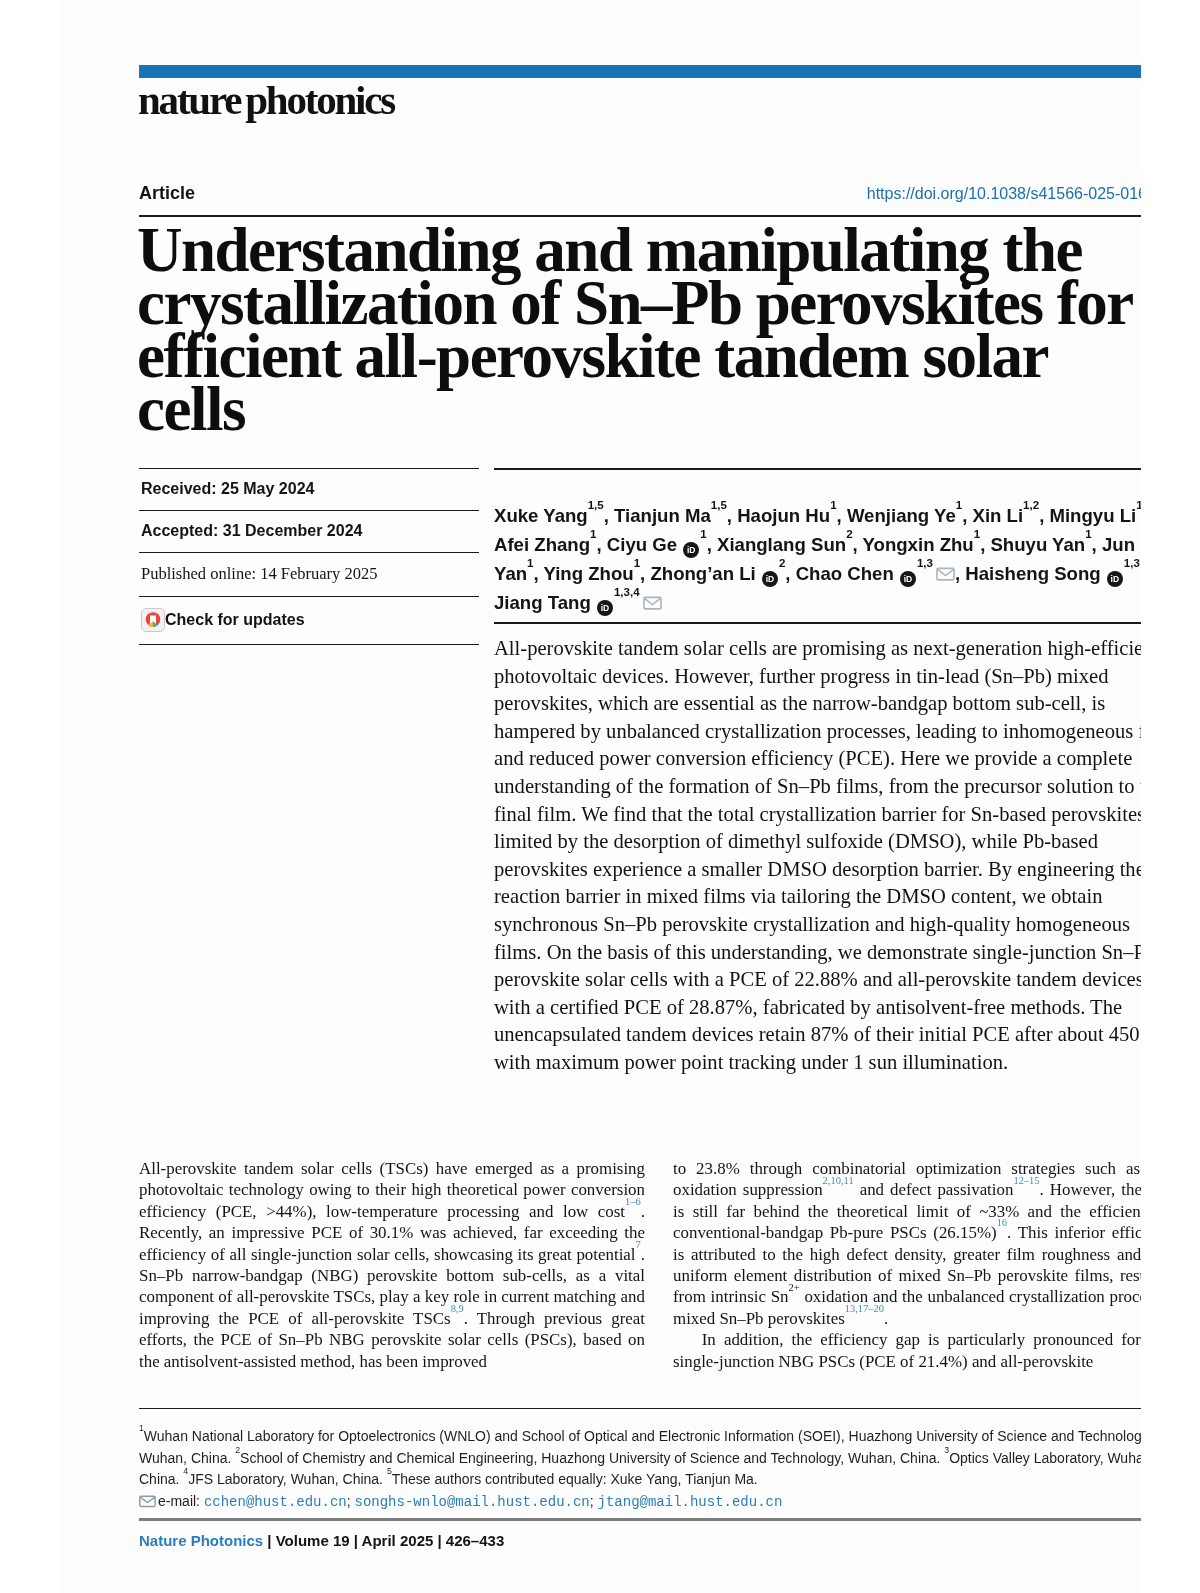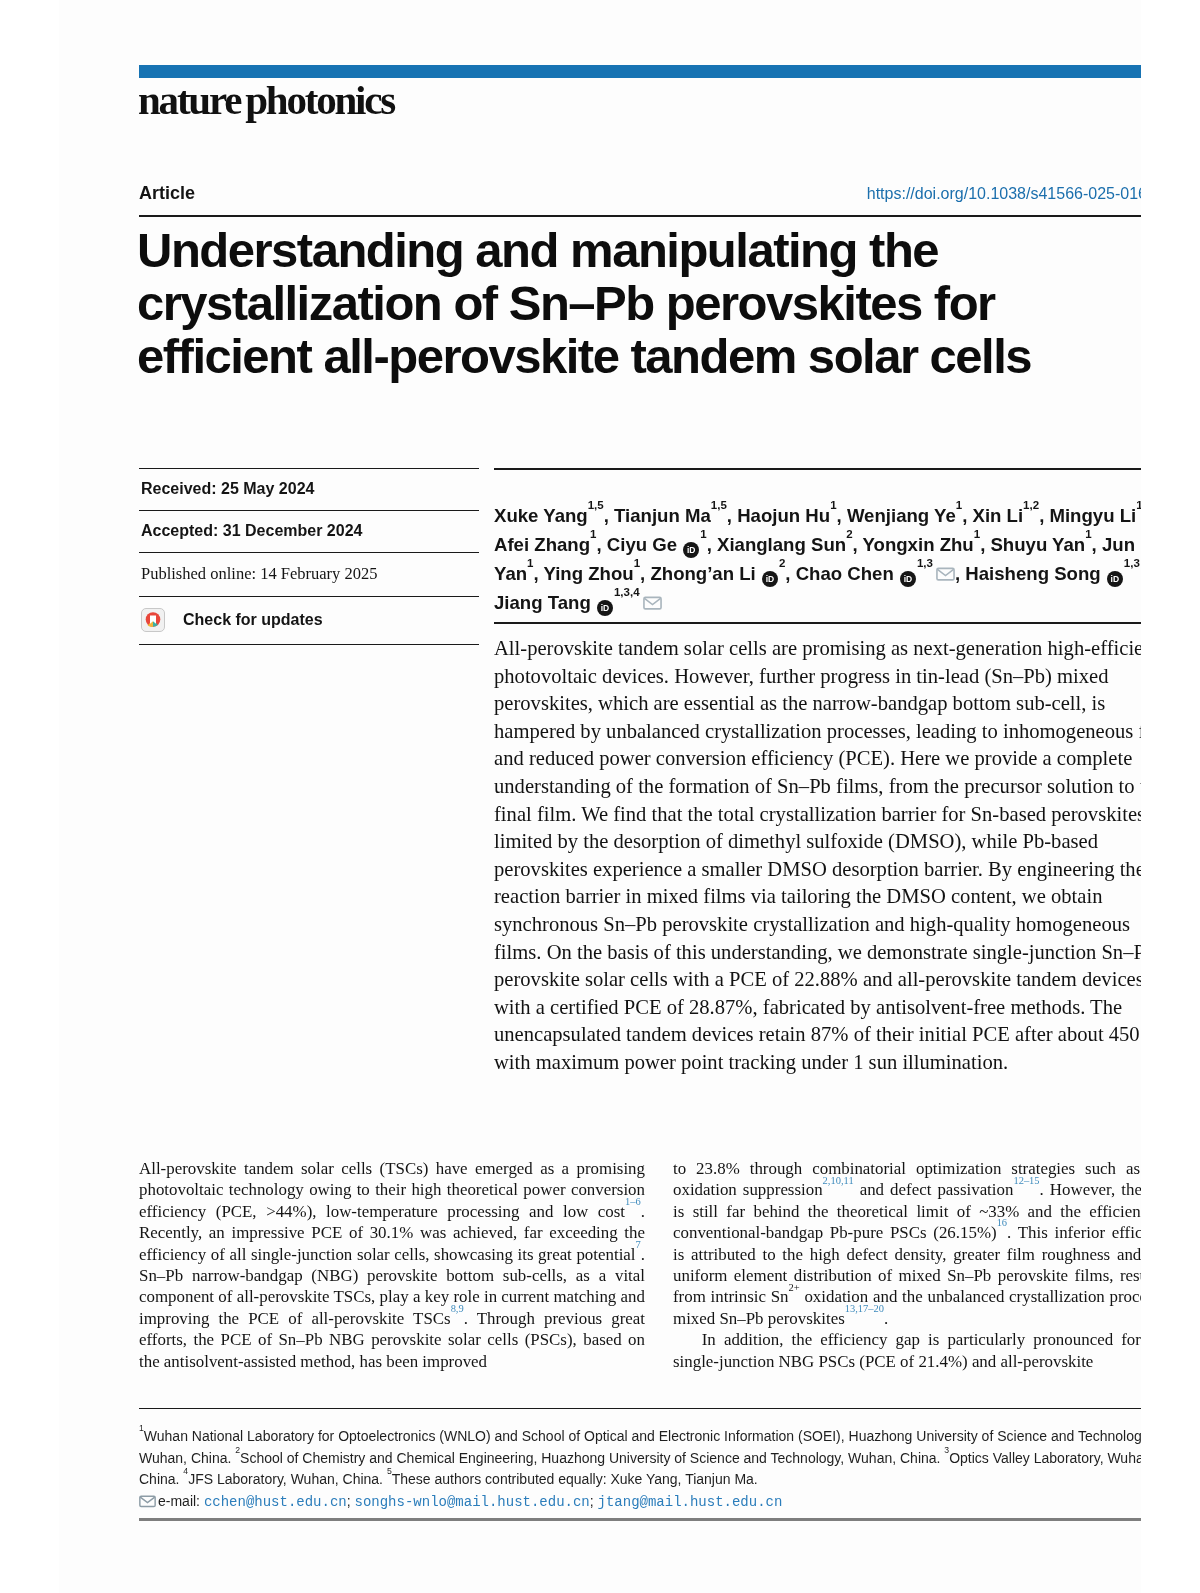--- a/index.html
+++ b/index.html
@@ -13,28 +13,28 @@
     position:absolute; left:79px; top:76px;
     font-family:"Liberation Serif", serif; font-weight:700; font-size:41px; letter-spacing:-2.2px;
     word-spacing:-3px; color:#111;
   }
   .article-row { position:absolute; left:80px; top:183px; width:1040px; display:flex; justify-content:space-between; align-items:baseline; }
   .article-label { font-weight:700; font-size:18px; color:#141414;text-align:center; }
   .doi-link { font-size:16px; color:#1b6fad; text-decoration:none; }
   .rule-title { position:absolute; left:80px; top:215px; width:1040px; height:0; border-top:2px solid #1a1a1a; }
   .page-title {
     position:absolute; left:78px; top:224px; width:1000px; margin:0;
-    font-family:Liberation Sans, sans-serif; font-weight:700; font-size:49px; line-height:53px;
+    font-family:Liberation Serif, serif; font-weight:700; font-size:63px; line-height:53px;
     letter-spacing:-1.5px; color:#0d0d0d;
   }
   .meta-col { position:absolute; left:80px; top:468px; width:340px; }
   .meta-row { border-top:1.3px solid #1a1a1a; padding:11px 0 12px 2px; font-size:16px; font-weight:700; color:#141414; }
   .meta-row.serif { font-family:"Liberation Serif", serif; font-weight:400; font-size:16.5px; }
   .meta-row.last { border-bottom:1.3px solid #1a1a1a; }
-  .check-row { display:flex; align-items:center; gap:18px; cursor:pointer; }
+  .check-row { display:flex; align-items:center; gap:0; cursor:pointer; }
   .crossmark { width:24px; height:24px; flex:0 0 auto; }
   .author-block { position:absolute; left:435px; top:468px; width:687px; }
   .author-rule { border-top:2px solid #1a1a1a; }
   .authors {
     padding-top:31px; font-size:18.6px; font-weight:700; line-height:29px; color:#141414;
   }
   .abstract-rule { position:absolute; left:435px; top:622px; width:687px; border-top:2px solid #1a1a1a; }
   .abstract {
     position:absolute; left:435px; top:635px; width:687px; margin:0;
     font-family:"Liberation Serif", serif; font-size:20.6px; line-height:27.6px; color:#121212;
@@ -130,14 +130,18 @@
 
   <div class="footnotes">
     <p><sup>1</sup><span>Wuhan National Laboratory for Optoelectronics (WNLO) and School of Optical and Electronic Information (SOEI), Huazhong University of Science and Technology, Wuhan, China. </span><sup>2</sup><span>School of Chemistry and Chemical Engineering, Huazhong University of Science and Technology, Wuhan, China. </span><sup>3</sup><span>Optics Valley Laboratory, Wuhan, China. </span><sup>4</sup><span>JFS Laboratory, Wuhan, China. </span><sup>5</sup><span>These authors contributed equally: Xuke Yang, Tianjun Ma. </span></p>
     <p><span class="mail-badge"><svg viewBox="0 0 20 15">
             <rect x="1" y="1.5" width="18" height="12" rx="1.5" fill="none" stroke="currentColor" stroke-width="1.7"></rect>
             <path d="M1.5 2.5 L10 9 L18.5 2.5" fill="none" stroke="currentColor" stroke-width="1.7"></path>
           </svg></span><span>e-mail: </span><span class="email">cchen@hust.edu.cn</span><span>; </span><span class="email">songhs-wnlo@mail.hust.edu.cn</span><span>; </span><span class="email">jtang@mail.hust.edu.cn</span></p>
   </div>
 
   <div class="page-footer-rule"></div>
+  <div class="page-footer">
+    <div><span class="journal-link">Nature Photonics</span><span> | Volume 19 | April 2025 | 426–433</span></div>
+    <div class="page-num">426</div>
+  </div>
 
 </div>
 
 </body></html>

